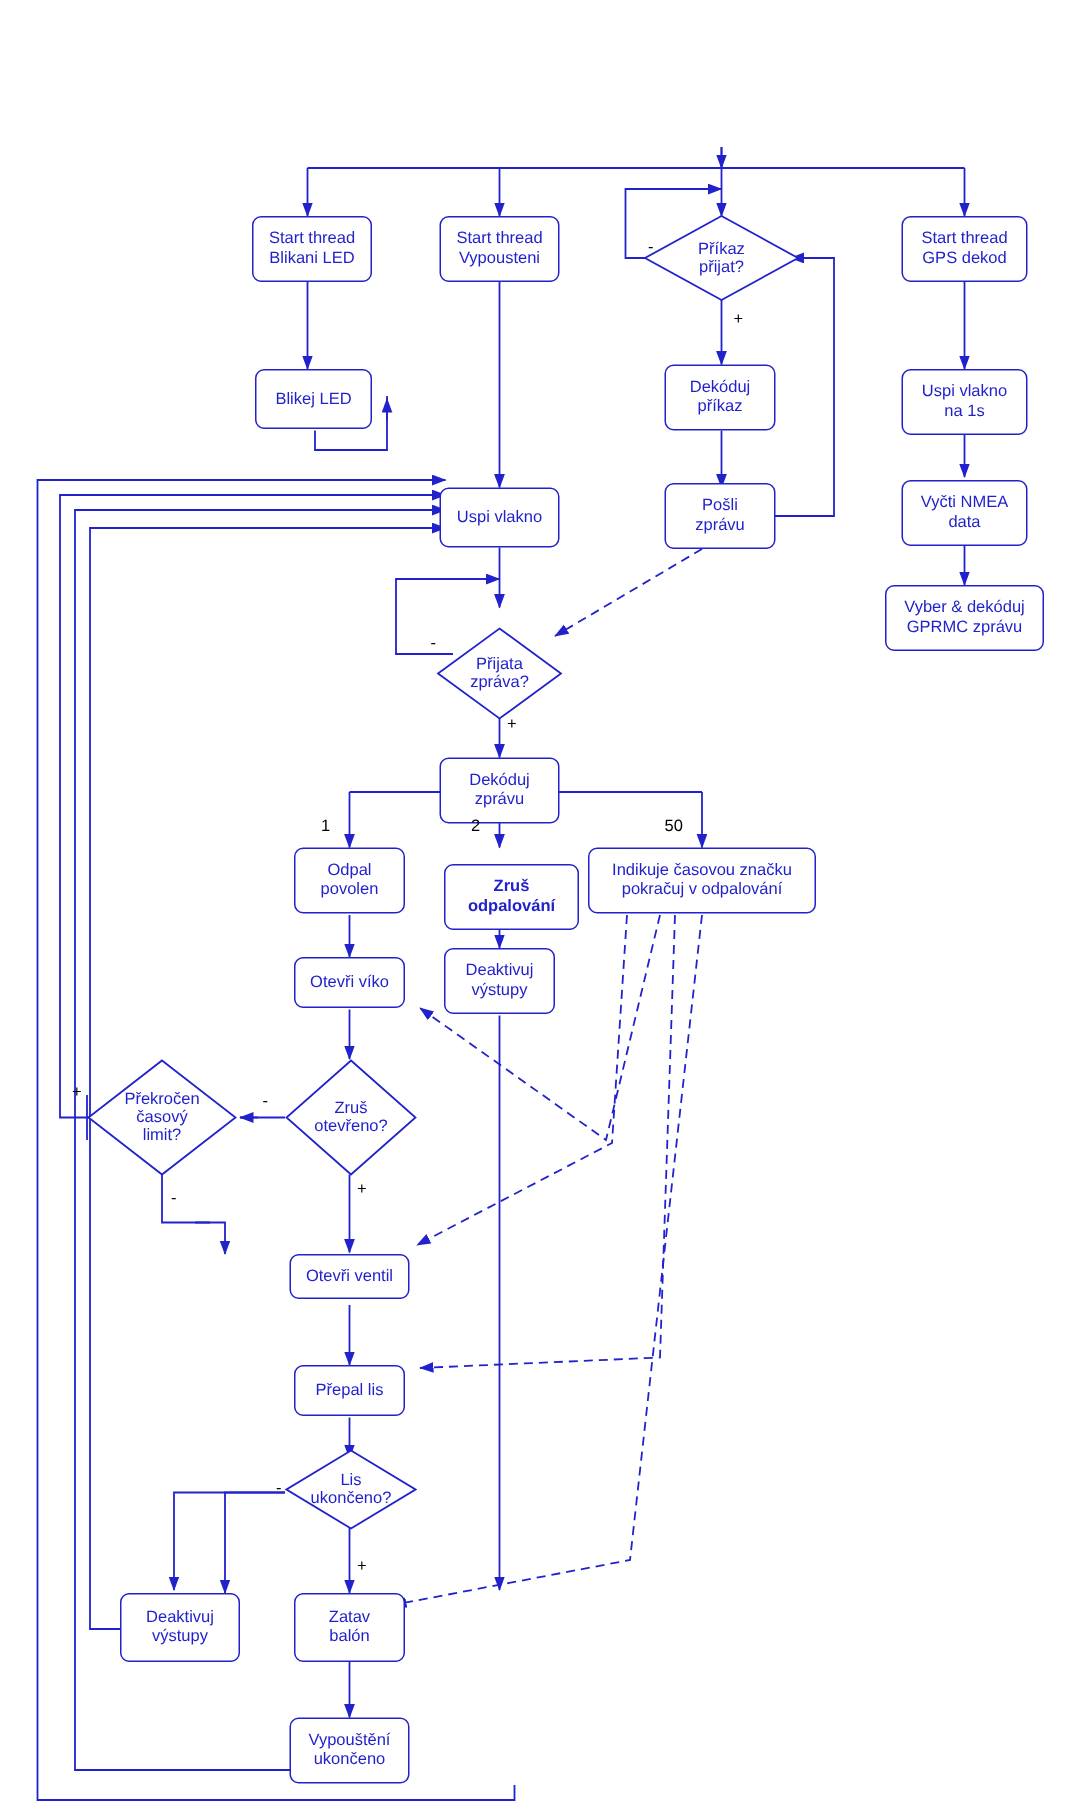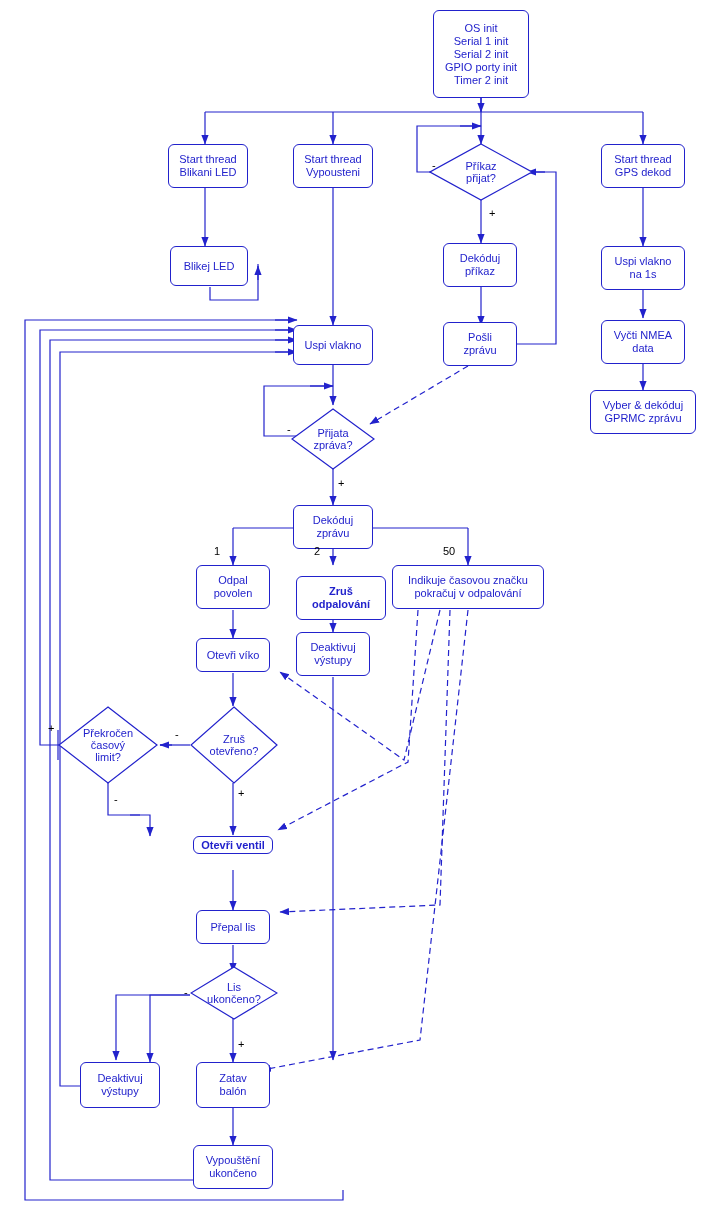--- a/index.html
+++ b/index.html
@@ -124,27 +124,20 @@
 
     <g stroke="#2222cc" fill="none" stroke-width="1.2" stroke-dasharray="6,4" marker-end="url(#arw)">
       <path d="M468,366 L370,424"></path>
       <path d="M418,610 L408,762 L278,830"></path>
       <path d="M450,610 L440,905 L280,912"></path>
       <path d="M468,610 L420,1040 L262,1070"></path>
       <path d="M440,610 L404,760 L280,672"></path>
     </g>
   </svg>
 
-  <div class="node" style="left:433px;top:10px;width:96px;height:88px;">
-      <span>OS init
-Serial 1 init
-Serial 2 init
-GPIO porty init
-Timer 2 init</span>
-    </div>
 
   <div class="node" style="left:168px;top:144px;width:80px;height:44px;">
       <span>Start thread
 Blikani LED</span>
     </div>
   <div class="node" style="left:293px;top:144px;width:80px;height:44px;">
       <span>Start thread
 Vypousteni</span>
     </div>
   <div class="node" style="left:601px;top:144px;width:84px;height:44px;">
@@ -183,21 +176,21 @@
     </div>
   <div class="node" style="left:590px;top:390px;width:106px;height:44px;">
       <span>Vyber &amp; dekóduj
 GPRMC zprávu</span>
     </div>
 
   <div class="node" style="left:293px;top:325px;width:80px;height:40px;">
       <span>Uspi vlakno</span>
     </div>
 
-  <div class="diamond" style="left:291px;top:408px;width:84px;height:62px;">
+  <div class="diamond" style="left:291px;top:418px;width:84px;height:62px;">
     <svg class="dshape" viewBox="0 0 84 62" preserveAspectRatio="none">
       <polygon points="42,1 83,31 42,61 1,31" fill="#ffffff" stroke="#2222cc" stroke-width="1.2"></polygon>
     </svg>
     <span class="dlabel">Přijata
 zpráva?</span>
   </div>
 
   <div class="node" style="left:293px;top:505px;width:80px;height:44px;">
       <span>Dekóduj
 zprávu</span>
@@ -234,21 +227,21 @@
 
   <div class="diamond" style="left:58px;top:706px;width:100px;height:78px;">
     <svg class="dshape" viewBox="0 0 100 78" preserveAspectRatio="none">
       <polygon points="50,1 99,39 50,77 1,39" fill="#ffffff" stroke="#2222cc" stroke-width="1.2"></polygon>
     </svg>
     <span class="dlabel">Překročen
 časový
 limit?</span>
   </div>
 
-  <div class="node" style="left:193px;top:836px;width:80px;height:18px;font-weight:bold;">
+  <div class="node" style="left:193px;top:836px;width:80px;height:30px;">
       <span>Otevři ventil</span>
     </div>
   <div class="node" style="left:196px;top:910px;width:74px;height:34px;text-align:right;">
       <span>Přepal lis</span>
     </div>
 
   <div class="diamond" style="left:190px;top:966px;width:88px;height:54px;">
     <svg class="dshape" viewBox="0 0 88 54" preserveAspectRatio="none">
       <polygon points="44,1 87,27 44,53 1,27" fill="#ffffff" stroke="#2222cc" stroke-width="1.2"></polygon>
     </svg>

